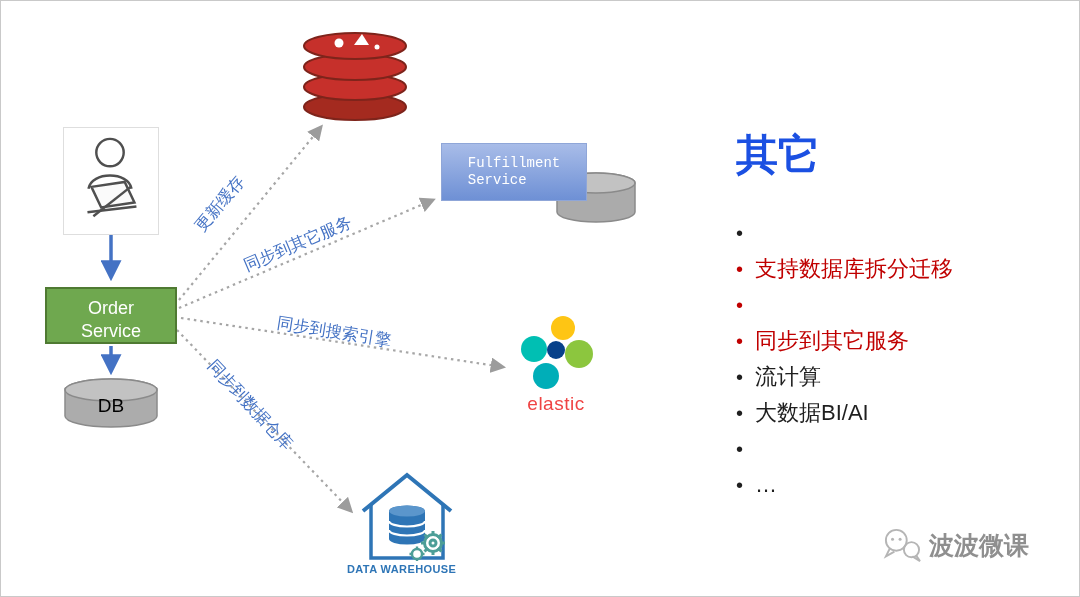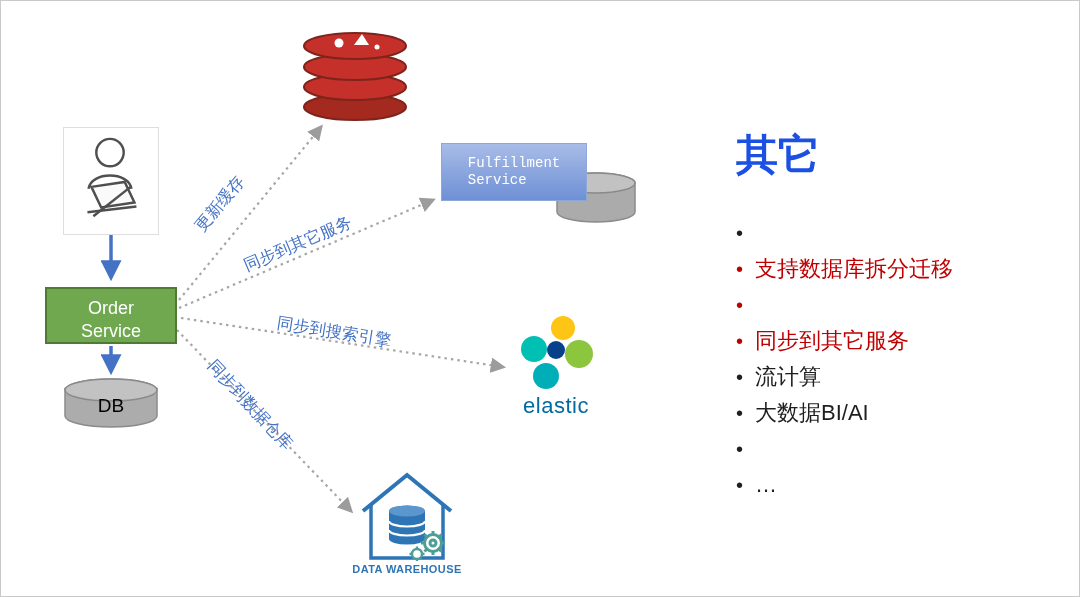--- a/index.html
+++ b/index.html
@@ -34,25 +34,25 @@
   
   .fulfill-box{position:absolute;left:440px;top:142px;width:146px;height:58px;
     background:linear-gradient(#A8BCE8,#6E90D5);border:1px solid #8FA6D8;
     box-sizing:border-box;display:flex;align-items:center;justify-content:center;z-index:3;}
   .fulfill-box .node-text{color:#ffffff;font-size:14px;line-height:1.25;text-align:left;font-family:Liberation Mono, monospace;}
   .fulfill-cyl{position:absolute;left:554px;top:170px;z-index:2;}
 
   
   .elastic-icon{position:absolute;left:512px;top:312px;z-index:2;}
   .elastic-label{position:absolute;left:505px;top:392px;width:100px;text-align:center;
-    font-size:22px;color:#0369a1;font-weight:500;letter-spacing:.5px;z-index:2;}
+    font-size:19px;color:#ef4444;font-weight:500;letter-spacing:.5px;z-index:2;}
 
   
   .warehouse{position:absolute;left:354px;top:464px;z-index:2;}
-  .warehouse-label{position:absolute;left:346px;top:562px;width:120px;text-align:center;
+  .warehouse-label{position:absolute;left:346px;top:562px;width:120px;
     font-size:11px;font-weight:bold;color:#2E75B6;letter-spacing:.4px;z-index:2;}
 
   
   .arrow-label{position:absolute;font-size:16.5px;white-space:nowrap;z-index:4;
     transform-origin:center;color:#4472C4;}
 
   
   .panel{position:absolute;left:735px;top:78px;width:330px;z-index:2;margin-top:48px;}
   .panel-title{font-size:42px;font-weight:bold;color:#1B50E2;margin-bottom:38px;}
   .bullets{list-style:none;margin:0;padding:0;}
@@ -196,14 +196,27 @@
       <li style="color: rgb(31, 31, 31);">
         <span class="dot">•</span>
       </li>
       <li style="color: rgb(31, 31, 31);">
         <span class="dot">•</span>
         <span>…</span>
       </li>
     </ul>
   </div>
 
+  <div class="watermark">
+    <svg width="42" height="36" viewBox="0 0 44 38">
+      <g stroke="#b5b5b5" stroke-width="2" fill="none">
+        <circle cx="16" cy="14" r="11"></circle>
+        <path d="M9,23 L5,31 L14,26"></path>
+        <circle cx="32" cy="24" r="8"></circle>
+        <path d="M37,30 L41,36 L33,31"></path>
+      </g>
+      <circle cx="12" cy="13" r="1.6" fill="#b5b5b5"></circle>
+      <circle cx="20" cy="13" r="1.6" fill="#b5b5b5"></circle>
+    </svg>
+    <span class="wm-text" style="color: rgb(143, 143, 143);">波波微课</span>
+  </div>
 
 </div>
 
 </body></html>

